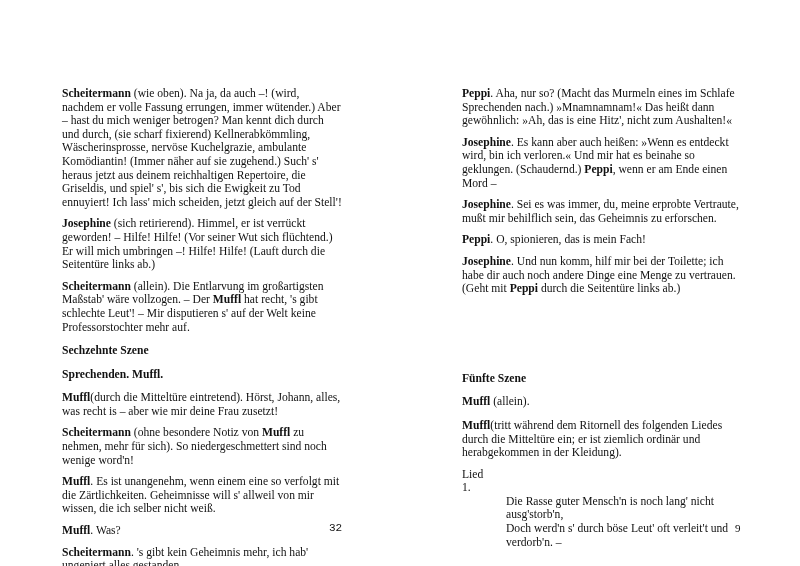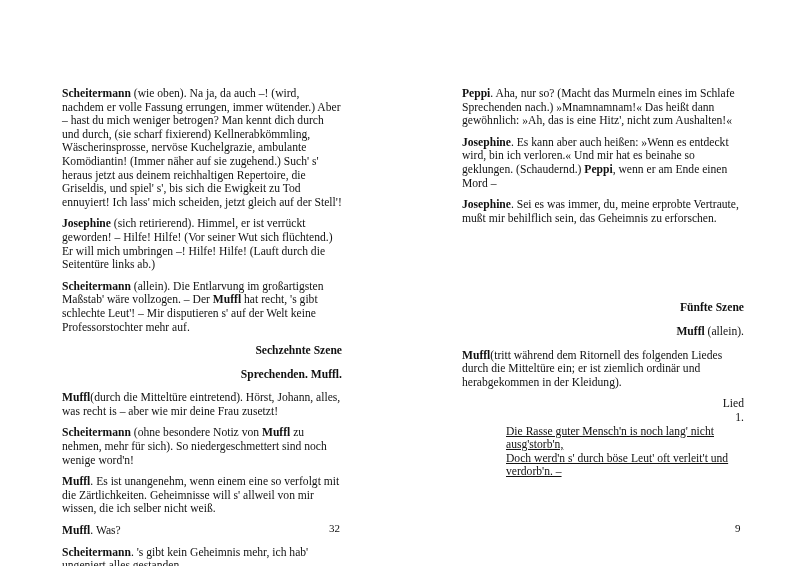--- a/index.html
+++ b/index.html
@@ -8,27 +8,27 @@
     font-family: "Liberation Serif", serif; color: #111; font-size: 11.6px; line-height: 13.6px;
   }
   .page { position: absolute; top: 15px; height: 566px; padding-left: 28px; }
   .page-left { left: 0; width: 400px; }
   .page-right { left: 400px; width: 400px; }
   .col { position: absolute; }
   .page-left .col { left: 62px; top: 72px; width: 280px; }
   .page-right .col { left: 62px; top: 72px; width: 282px; }
   p { margin: 0 0 8px 0; }
   b { font-weight: bold; }
-  .center { text-align: right; font-weight: bold; margin: 10px 0 10px 0; }
+  .center { text-align: left; font-weight: bold; margin: 10px 0 10px 0; }
   .center.plain { font-weight: normal; }
   .spacer { height: 58px; }
   .verse { margin-left: 44px; }
-  .verse-line { display: block; text-decoration: underline; }
+  .verse-line { display: block; }
   .pagenum { position: absolute; top: 507px; font-size: 11px; }
-  .pagenum.sans { font-family: Liberation Serif, serif; left: 329px; }
+  .pagenum.sans { font-family: Liberation Mono, monospace; left: 329px; }
   .pagenum.serif { font-family: "Liberation Serif", serif; left: 335px; }
 </style>
 </head>
 <body>
 
 <div class="page page-left">
   <div class="col">
     <p><b>Scheitermann</b><span> (wie oben). Na ja, da auch –! (wird, nachdem er volle Fassung errungen, immer wütender.) Aber – hast du mich weniger betrogen? Man kennt dich durch und durch, (sie scharf fixierend) Kellnerabkömmling, Wäscherinsprosse, nervöse Kuchelgrazie, ambulante Komödiantin! (Immer näher auf sie zugehend.) Such' s' heraus jetzt aus deinem reichhaltigen Repertoire, die Griseldis, und spiel' s', bis sich die Ewigkeit zu Tod ennuyiert! Ich lass' mich scheiden, jetzt gleich auf der Stell'!</span></p>
     <p><b>Josephine</b><span> (sich retirierend). Himmel, er ist verrückt geworden! – Hilfe! Hilfe! (Vor seiner Wut sich flüchtend.) Er will mich umbringen –! Hilfe! Hilfe! (Lauft durch die Seitentüre links ab.)</span></p>
     <p><b>Scheitermann</b><span> (allein). Die Entlarvung im großartigsten Maßstab' wäre vollzogen. – Der </span><b>Muffl</b><span> hat recht, 's gibt schlechte Leut'! – Mir disputieren s' auf der Welt keine Professorstochter mehr auf.</span></p>
@@ -43,20 +43,22 @@
 
   </div>
   <div class="pagenum sans">32</div>
 </div>
 
 <div class="page page-right">
   <div class="col">
     <p><b>Peppi</b><span>. Aha, nur so? (Macht das Murmeln eines im Schlafe Sprechenden nach.) »Mnamnamnam!« Das heißt dann gewöhnlich: »Ah, das is eine Hitz', nicht zum Aushalten!«</span></p>
     <p><b>Josephine</b><span>. Es kann aber auch heißen: »Wenn es entdeckt wird, bin ich verloren.« Und mir hat es beinahe so geklungen. (Schaudernd.) </span><b>Peppi</b><span>, wenn er am Ende einen Mord –</span></p>
     <p><b>Josephine</b><span>. Sei es was immer, du, meine erprobte Vertraute, mußt mir behilflich sein, das Geheimnis zu erforschen.</span></p>
+    <p><b>Peppi</b><span>. O, spionieren, das is mein Fach!</span></p>
+    <p><b>Josephine</b><span>. Und nun komm, hilf mir bei der Toilette; ich habe dir auch noch andere Dinge eine Menge zu vertrauen. (Geht mit </span><b>Peppi</b><span> durch die Seitentüre links ab.)</span></p>
     <div class="spacer"></div>
     <div class="center">Fünfte Szene</div>
     <div class="center plain"><b>Muffl</b><span> (allein).</span></div>
     <p><b>Muffl</b><span>(tritt während dem Ritornell des folgenden Liedes durch die Mitteltüre ein; er ist ziemlich ordinär und herabgekommen in der Kleidung).</span></p>
     <div class="center plain" style="margin:4px 0 0 0;font-family:Liberation Serif, serif;">Lied</div>
     <div class="center plain" style="margin:0;">1.</div>
     <div class="verse">
       <span class="verse-line">Die Rasse guter Mensch'n is noch lang' nicht ausg'storb'n,</span>
       <span class="verse-line">Doch werd'n s' durch böse Leut' oft verleit't und verdorb'n. –</span>
 

